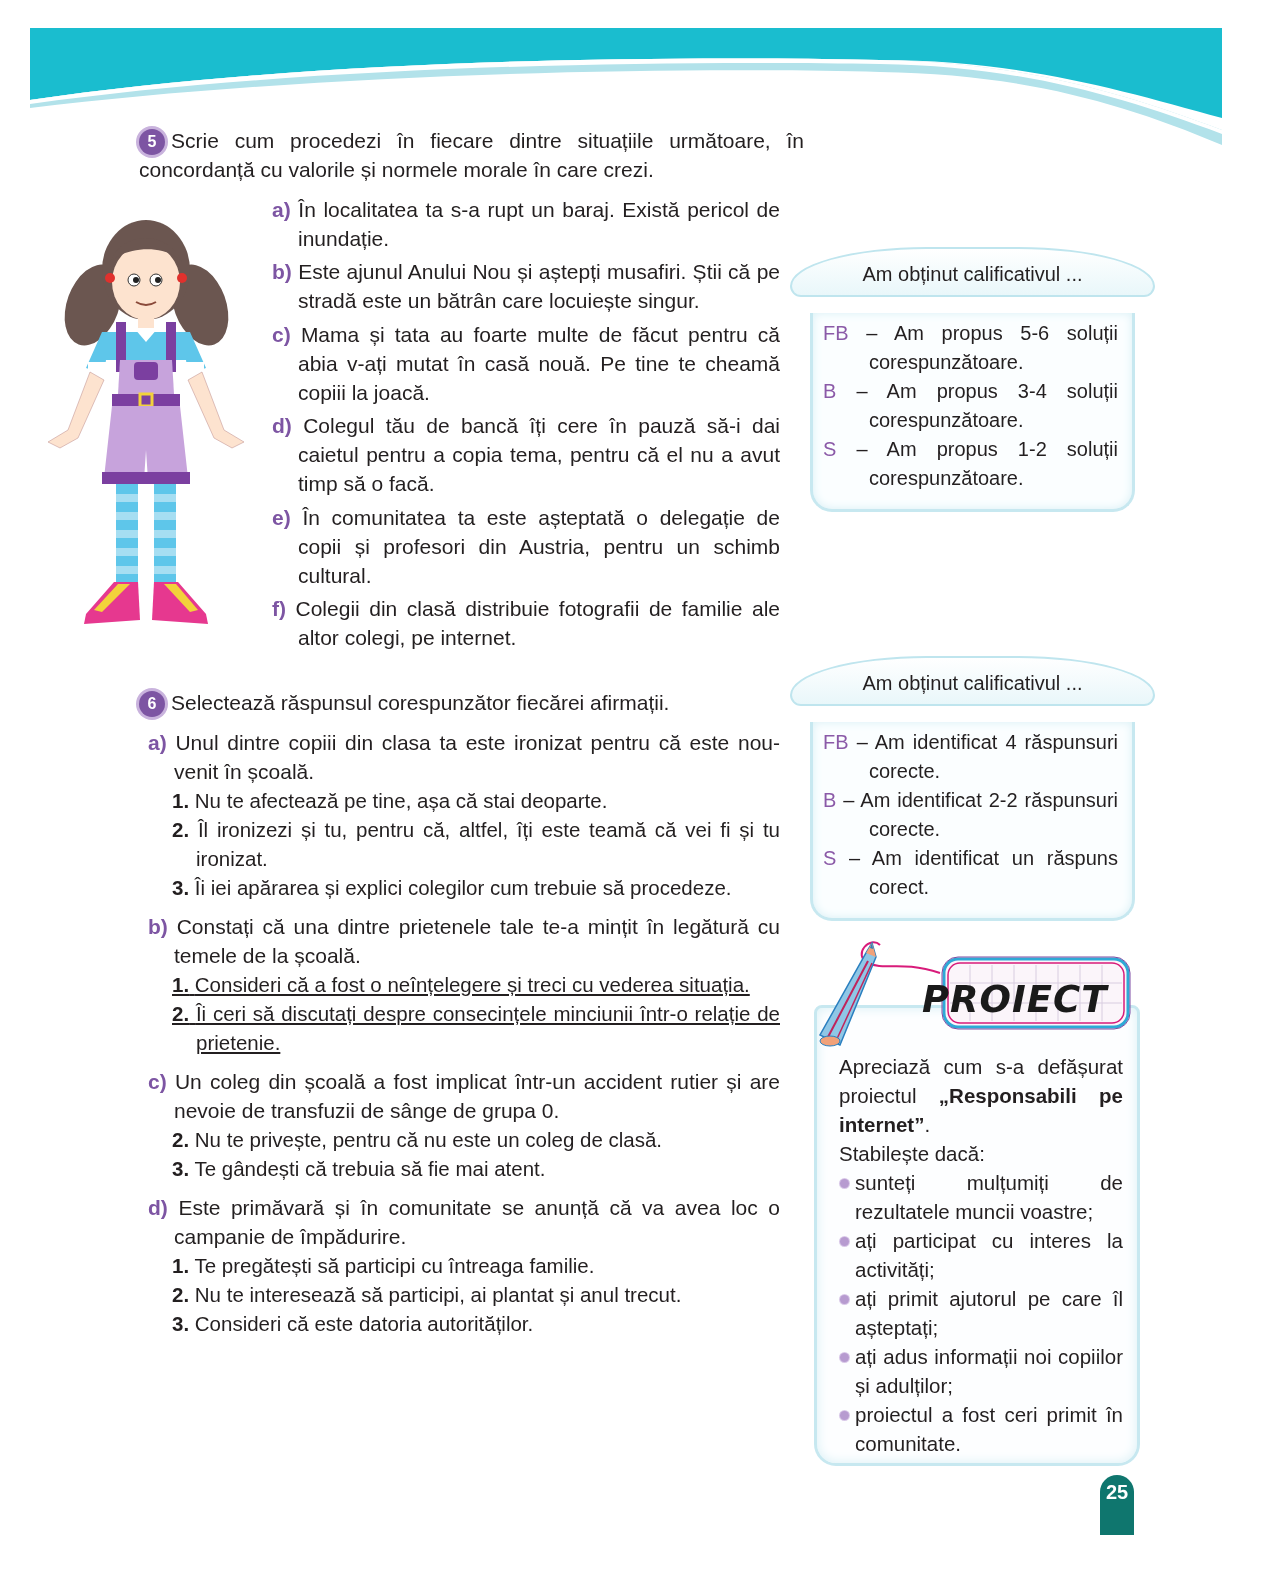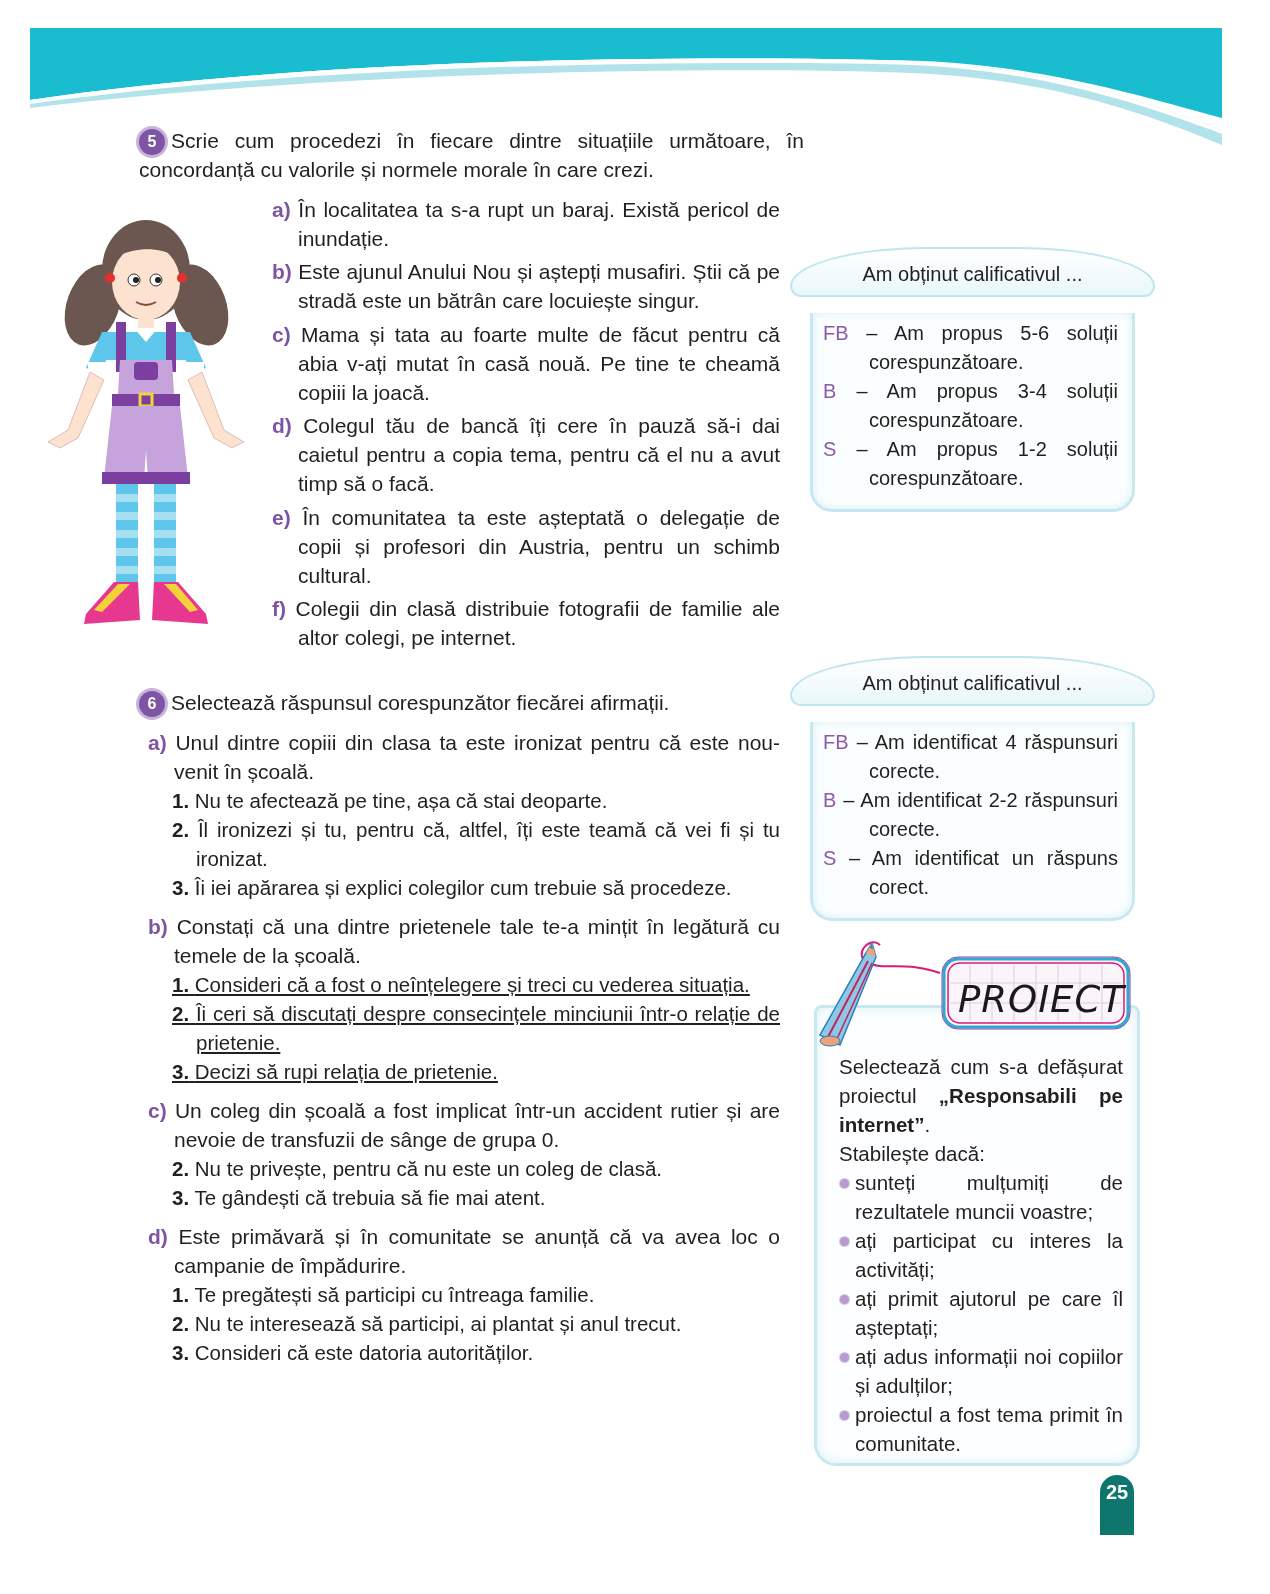--- a/index.html
+++ b/index.html
@@ -34,21 +34,21 @@
   
   .project { position:absolute; left:814px; top:1005px; width:320px; height:455px;
              background:#fdfeff; border:3px solid #c7e8f0; border-radius:8px 8px 22px 22px;
              box-shadow:inset 0 0 12px #d8f0f5; }
   .project-content { position:absolute; left:22px; top:44px; width:284px; font-size:20.5px; line-height:29px; }
   .project-content p { margin:0; text-align:justify; }
   .bullet { position:relative; padding-left:16px; text-align:justify; }
   .bullet .dot { position:absolute; left:1px; top:11px; width:9px; height:9px; border-radius:50%;
                  background:#b79bd0; box-shadow:0 0 0 1px #d9c8e8; }
   .proj-title { position:absolute; left:940px; top:955px; width:192px; height:76px; }
-  .proj-label { position:absolute; left:958px; top:978px; font-size:37px; font-weight:normal; font-style:italic;
+  .proj-label { position:absolute; left:922px; top:978px; font-size:37px; font-weight:bold; font-style:italic;
                 letter-spacing:1px; color:#1a1a1a; font-family:"DejaVu Sans", sans-serif; }
   .pencil { position:absolute; left:810px; top:935px; width:140px; height:120px; }
 
   .page-num { position:absolute; left:1100px; top:1475px; width:34px; height:60px;
               background:#0f766e; border-radius:17px 17px 0 0; color:#fff; font-weight:bold;
               font-size:20px; text-align:center; line-height:34px; }
   .girl { position:absolute; left:38px; top:210px; width:215px; height:430px; }
 </style>
 </head>
 <body>
@@ -163,21 +163,20 @@
       <div class="opt"><b>1.</b> <span>Nu te afectează pe tine, așa că stai deoparte.</span></div>
       <div class="opt"><b>2.</b> <span>Îl ironizezi și tu, pentru că, altfel, îți este teamă că vei fi și tu ironizat.</span></div>
       <div class="opt"><b>3.</b> <span>Îi iei apărarea și explici colegilor cum trebuie să procedeze.</span></div>
     </div>
   </div>
   <div class="block">
     <div class="hang"><span class="letter">b)</span> <span>Constați că una dintre prietenele tale te-a mințit în legătură cu temele de la școală.</span></div>
     <div style="padding-left:24px;text-decoration:underline;">
       <div class="opt"><b>1.</b> <span>Consideri că a fost o neînțelegere și treci cu vederea situația.</span></div>
       <div class="opt"><b>2.</b> <span>Îi ceri să discutați despre consecințele minciunii într-o relație de prietenie.</span></div>
-      <div class="opt"><b>3.</b> <span>Decizi să rupi relația de prietenie.</span></div>
     </div>
   </div>
   <div class="block">
     <div class="hang"><span class="letter">c)</span> <span>Un coleg din școală a fost implicat într-un accident rutier și are nevoie de transfuzii de sânge de grupa 0.</span></div>
     <div style="padding-left:24px;">
       <div class="opt"><b>2.</b> <span>Nu te privește, pentru că nu este un coleg de clasă.</span></div>
       <div class="opt"><b>3.</b> <span>Te gândești că trebuia să fie mai atent.</span></div>
     </div>
   </div>
   <div class="block">
@@ -194,27 +193,27 @@
   <div class="roof">Am obținut calificativul ...</div>
   <div class="body">
     <div class="row"><span class="lvl">FB</span> <span>– Am identificat 4 răspunsuri corecte.</span></div>
     <div class="row"><span class="lvl">B</span> <span>– Am identificat 2-2 răspunsuri corecte.</span></div>
     <div class="row"><span class="lvl">S</span> <span>– Am identificat un răspuns corect.</span></div>
   </div>
 </div>
 
 <div class="project">
   <div class="project-content">
-    <p><span>Selectează cum s-a defășurat proiectul </span><b>„Responsabili pe internet”</b><span>.</span></p>
+    <p><span>Apreciază cum s-a defășurat proiectul </span><b>„Responsabili pe internet”</b><span>.</span></p>
     <p>Stabilește dacă:</p>
     <div class="bullet"><span class="dot"></span><span>sunteți mulțumiți de rezultatele muncii voastre;</span></div>
     <div class="bullet"><span class="dot"></span><span>ați participat cu interes la activități;</span></div>
     <div class="bullet"><span class="dot"></span><span>ați primit ajutorul pe care îl așteptați;</span></div>
     <div class="bullet"><span class="dot"></span><span>ați adus informații noi copiilor și adulților;</span></div>
-    <div class="bullet"><span class="dot"></span><span>proiectul a fost tema primit în comunitate.</span></div>
+    <div class="bullet"><span class="dot"></span><span>proiectul a fost ceri primit în comunitate.</span></div>
   </div>
 </div>
 
 <svg class="pencil" viewBox="0 0 140 120">
   <path d="M70 10 C60 0 42 20 58 28 C75 36 90 25 130 38" stroke="#d81b7a" stroke-width="2" fill="none"></path>
   <polygon points="30,110 10,100 56,18 62,8 66,22" fill="#8fc7e6" stroke="#2a7fbf" stroke-width="1.5"></polygon>
   <line x1="18" y1="102" x2="58" y2="26" stroke="#c0245c" stroke-width="2"></line>
   <line x1="26" y1="106" x2="62" y2="28" stroke="#c0245c" stroke-width="1.5"></line>
   <polygon points="56,18 62,8 66,22" fill="#f1a179"></polygon>
   <polygon points="60,13 62,8 63,14" fill="#2a7fbf"></polygon>

